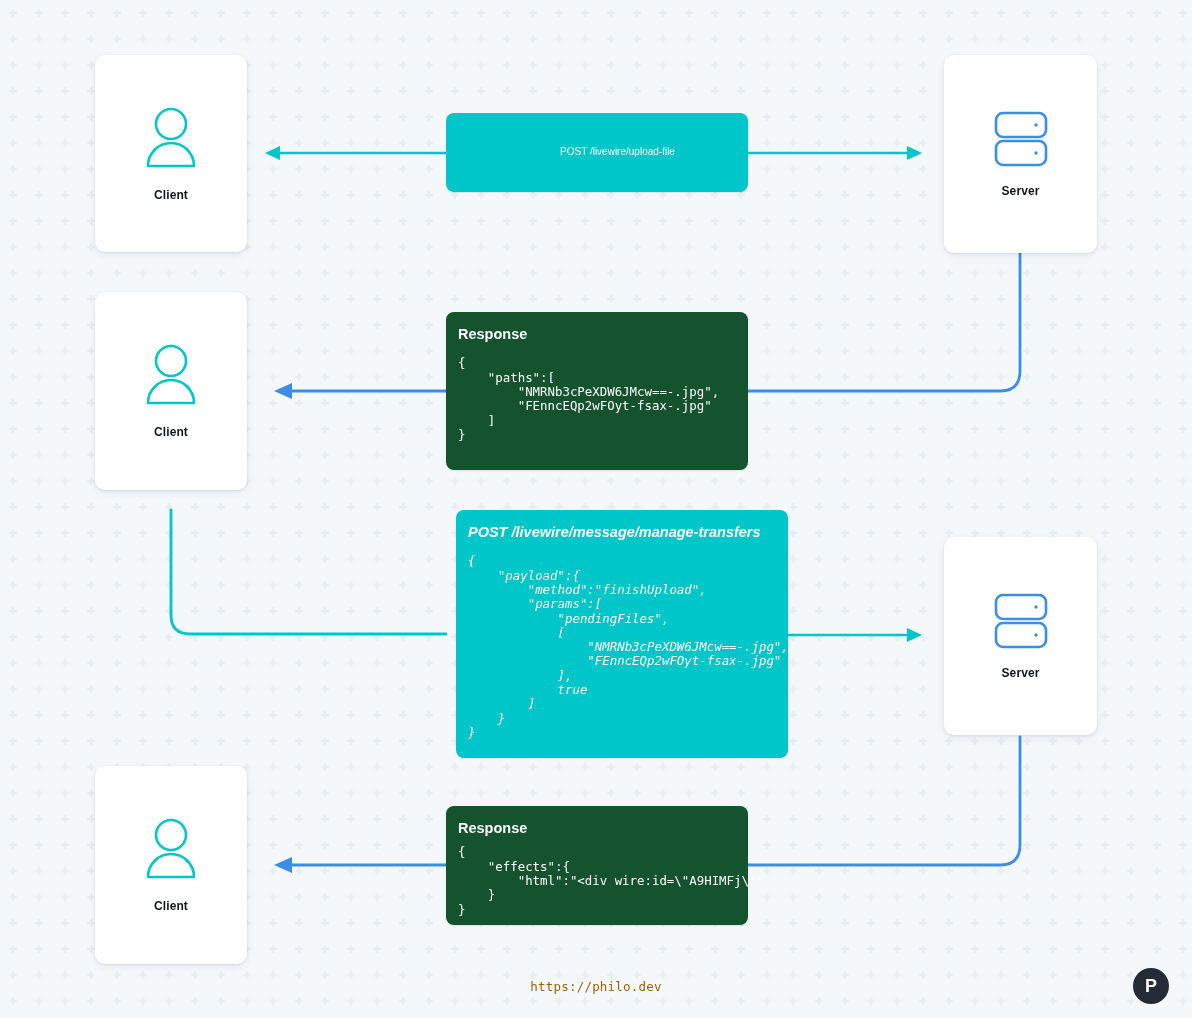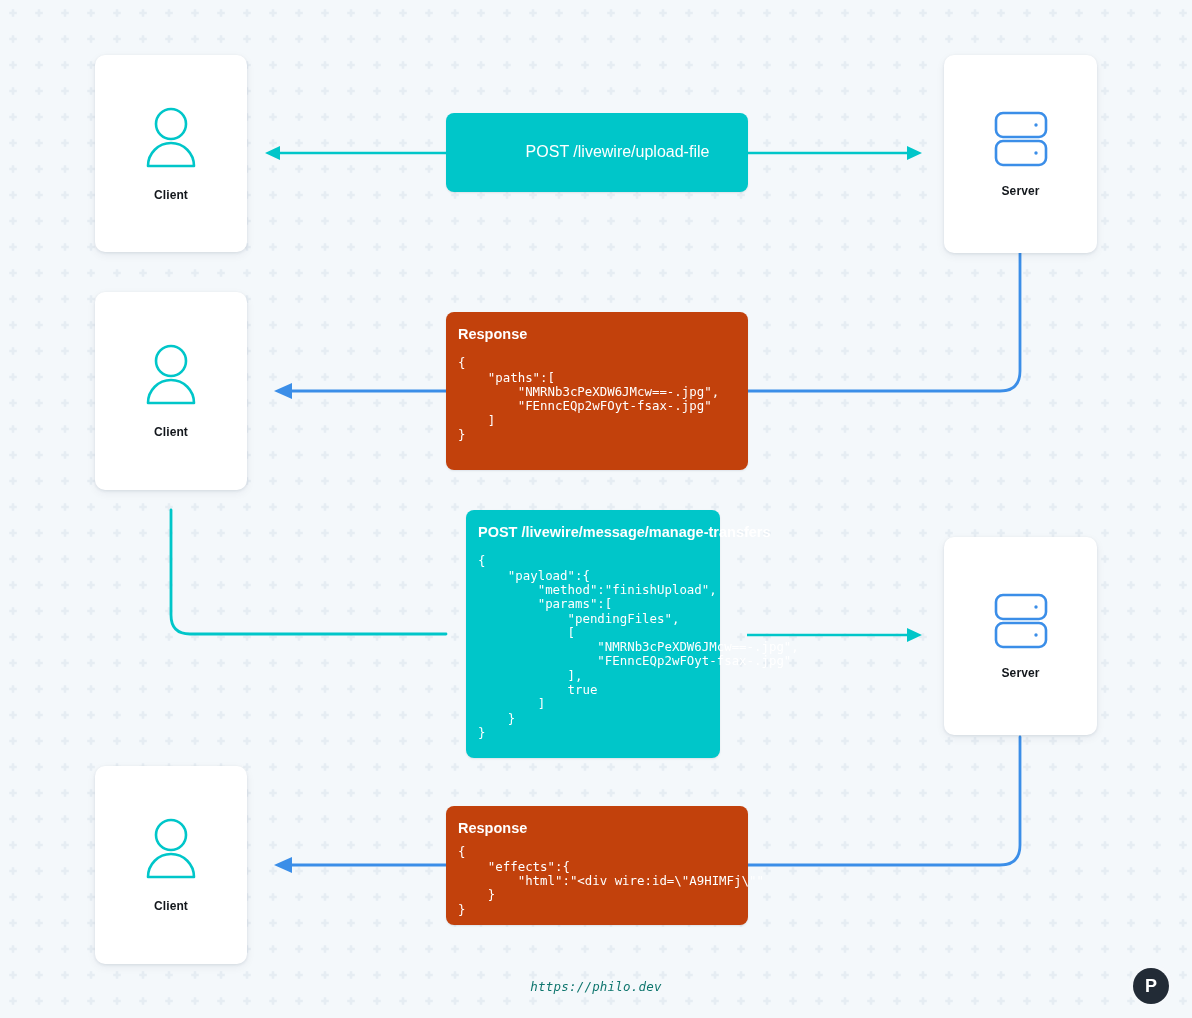--- a/index.html
+++ b/index.html
@@ -64,21 +64,21 @@
 
   
   .msg-box {
     position: absolute;
     border-radius: 8px;
     padding: 14px 12px 12px 12px;
     color: #ffffff;
     box-shadow: 0 1px 2px rgba(16,36,64,0.10);
   }
   .msg-box.teal { background: #00c6c9; }
-  .msg-box.blue { background: #c2410c; }
+  .msg-box.blue { background: #14532d; }
 
   .msg-title {
     font-size: 14.5px;
     font-weight: 700;
     line-height: 1.2;
     margin: 0 0 2px 0;
     color: #ffffff;
     white-space: pre;
   }
 
@@ -94,23 +94,22 @@
 
   
   .footer-url {
     position: absolute;
     left: 0;
     right: 0;
     top: 979px;
     text-align: center;
     font-family: "DejaVu Sans Mono", monospace;
     font-size: 12.5px;
-    color: #0f766e;
+    color: #a16207;
     letter-spacing: 0.2px;
-    font-style: italic;
   }
 
   
   .badge {
     position: absolute;
     left: 1133px;
     top: 968px;
     width: 36px;
     height: 36px;
     border-radius: 50%;
@@ -219,34 +218,34 @@
   <div class="node-card" style="left:95px; top:766px; width:152px; height:198px;">
     <svg class="node-icon" width="58" height="66" viewBox="0 0 58 66">
       <circle cx="29" cy="18" r="15" fill="none" stroke="#00c6c9" stroke-width="2.6"></circle>
       <path d="M6 60 A23 23 0 0 1 52 60 Z" fill="none" stroke="#00c6c9" stroke-width="2.6" stroke-linejoin="round"></path>
     </svg>
     <div class="node-label">Client</div>
   </div>
 
   <div class="msg-box teal" style="left:446px; top:113px; width:302px; height:79px;
               display:flex; align-items:center; justify-content:center; padding:0;">
-    <div class="msg-title" style="text-align:center; font-weight:400; font-size:16px;margin-left:41px;">POST /livewire/upload-file</div>
+    <div class="msg-title" style="text-align:center; font-weight:400; font-size:10px;margin-left:41px;">POST /livewire/upload-file</div>
   </div>
 
   <div class="msg-box blue" style="left:446px; top:312px; width:302px; height:158px;">
     <div class="msg-title">Response</div>
     <pre class="msg-code">{
     "paths":[
         "NMRNb3cPeXDW6JMcw==-.jpg",
         "FEnncEQp2wFOyt-fsax-.jpg"
     ]
 }</pre>
   </div>
 
-  <div class="msg-box teal" style="left:466px; top:510px; width:254px; height:248px;">
+  <div class="msg-box teal" style="left:456px; top:510px; width:332px; height:248px;font-style:italic;">
     <div class="msg-title">POST /livewire/message/manage-transfers</div>
     <pre class="msg-code">{
     "payload":{
         "method":"finishUpload",
         "params":[
             "pendingFiles",
             [
                 "NMRNb3cPeXDW6JMcw==-.jpg",
                 "FEnncEQp2wFOyt-fsax-.jpg"
             ],

